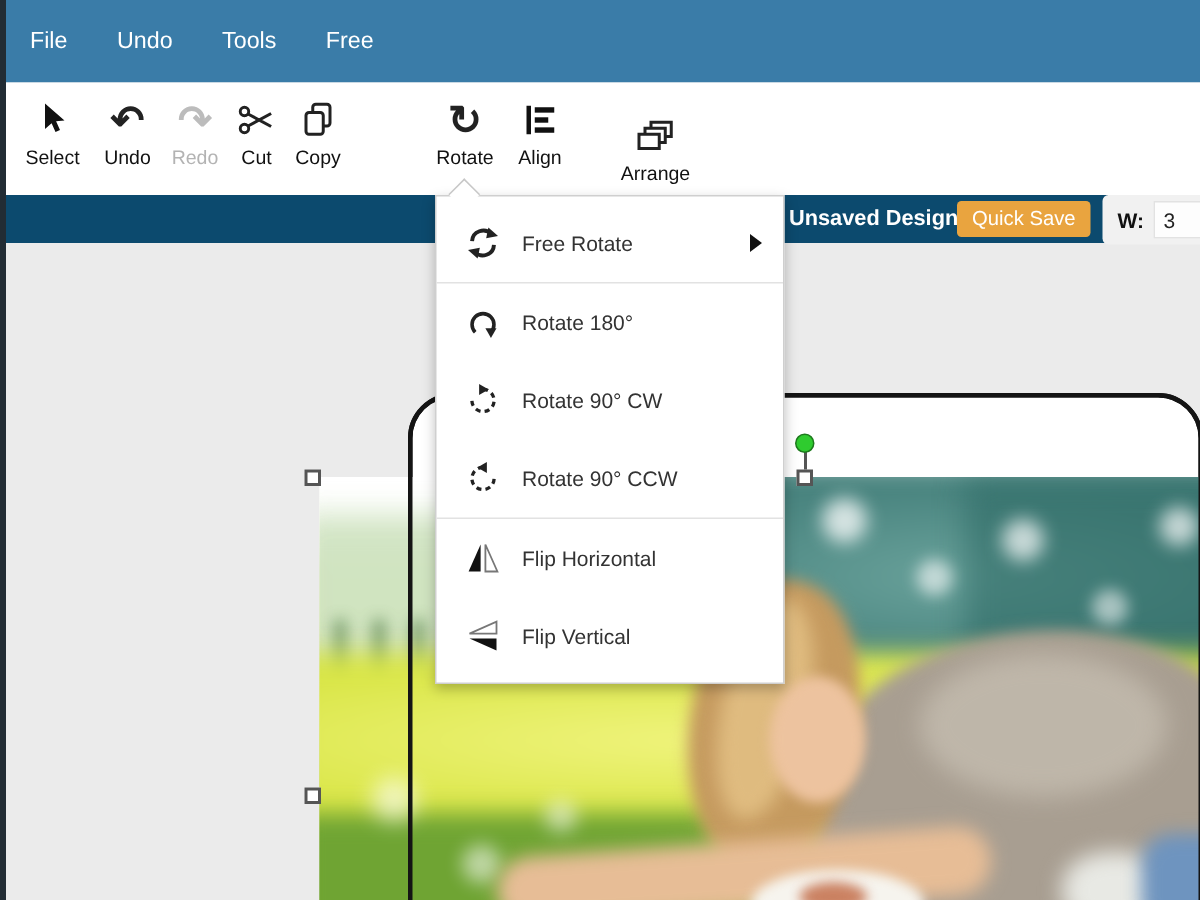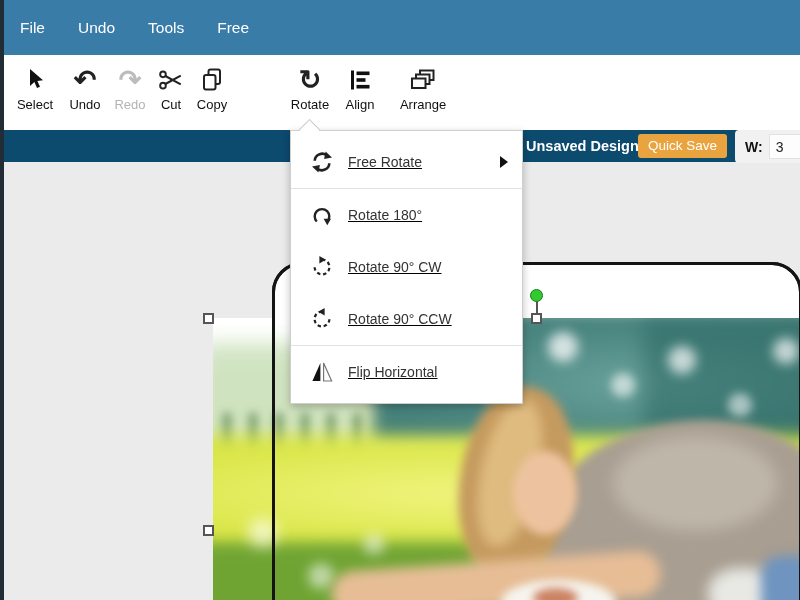--- a/index.html
+++ b/index.html
@@ -45,21 +45,21 @@
   .blob { position:absolute; pointer-events:none; }
   .dot { position:absolute; border-radius:50%; background:#ffffff; pointer-events:none; }
 
   
   .handle { position:absolute; width:11px; height:11px; background:#fff; border:2px solid #555; z-index:6; }
   .rot-stem { position:absolute; width:2px; background:#555; z-index:6; }
   .rot-handle { position:absolute; width:13px; height:13px; border-radius:50%; background:#2fcb2f; border:1.5px solid #1d7a1d; z-index:6; }
 
   
   .dropdown { position:absolute; left:290px; top:130px; width:233px; background:#ffffff; border:1px solid #cfcfcf; box-shadow:0 3px 8px rgba(0,0,0,0.25); z-index:20; padding:5px 0; }
-  .dd-item { position:relative; height:52px; display:flex; align-items:center; padding-left:18px; cursor:pointer;text-decoration:underline; }
+  .dd-item { position:relative; height:52px; display:flex; align-items:center; padding-left:18px; cursor:pointer; }
   .dd-icon { width:26px; height:26px; display:flex; align-items:center; justify-content:center; color:#222; }
   .dd-label { margin-left:13px; font-size:14px; color:#333; }
   .dd-divider { height:1px; background:#e2e2e2; margin:0; }
   .submenu-arrow { position:absolute; right:14px; top:50%; margin-top:-6px; width:0; height:0; border-left:8px solid #111; border-top:6px solid transparent; border-bottom:6px solid transparent; }
   svg { display:block; }
 </style>
 </head>
 <body>
 
 <div id="app">
@@ -124,21 +124,21 @@
         <svg width="24" height="24" viewBox="0 0 24 24">
             <rect x="3" y="2.5" width="3" height="19" fill="#111"></rect>
             <rect x="8.5" y="3.5" width="13" height="3.6" fill="#111"></rect>
             <rect x="8.5" y="10.2" width="9" height="3.6" fill="#111"></rect>
             <rect x="8.5" y="16.9" width="13" height="3.6" fill="#111"></rect>
           </svg>
       </span>
       <span class="tlabel">Align</span>
     </div>
 
-    <div class="tool-btn" style="left:394px; width:58px;">
+    <div class="tool-btn" style="left:408px; width:58px;justify-content:flex-end;">
       <span class="ticon">
         <svg width="26" height="24" viewBox="0 0 26 24">
             <rect x="10" y="2.5" width="13.5" height="9.5" fill="#fff" stroke="#222" stroke-width="2"></rect>
             <rect x="6" y="6.5" width="13.5" height="9.5" fill="#fff" stroke="#222" stroke-width="2"></rect>
             <rect x="2" y="10.5" width="13.5" height="9.5" fill="#fff" stroke="#222" stroke-width="2"></rect>
           </svg>
       </span>
       <span class="tlabel">Arrange</span>
     </div>
 
@@ -262,16 +262,27 @@
     <div class="dd-item">
       <span class="dd-icon">
         <svg width="24" height="24" viewBox="0 0 24 24">
             <polygon points="10.4,3 10.4,21 2.4,21" fill="#111"></polygon>
             <polygon points="13.6,3 13.6,21 21.6,21" fill="none" stroke="#777" stroke-width="1.2"></polygon>
           </svg>
       </span>
       <span class="dd-label">Flip Horizontal</span>
     </div>
 
+    <div class="dd-item">
+      <span class="dd-icon">
+        <svg width="24" height="24" viewBox="0 0 24 24">
+            <g transform="rotate(-90 12 12)">
+              <polygon points="10.4,3 10.4,21 2.4,21" fill="#111"></polygon>
+              <polygon points="13.6,3 13.6,21 21.6,21" fill="none" stroke="#777" stroke-width="1.2"></polygon>
+            </g>
+          </svg>
+      </span>
+      <span class="dd-label">Flip Vertical</span>
+    </div>
   </div>
 
   <div class="left-strip"></div>
 </div>
 
 </body></html>

